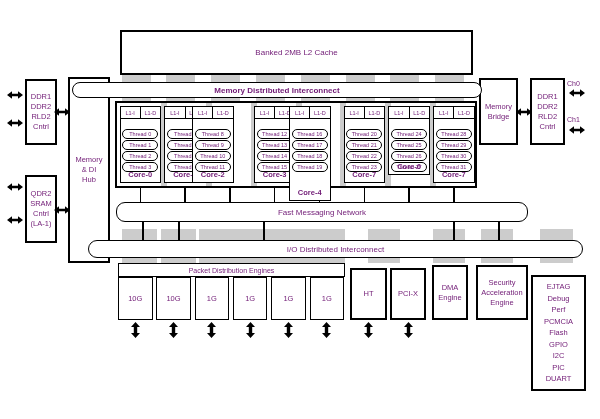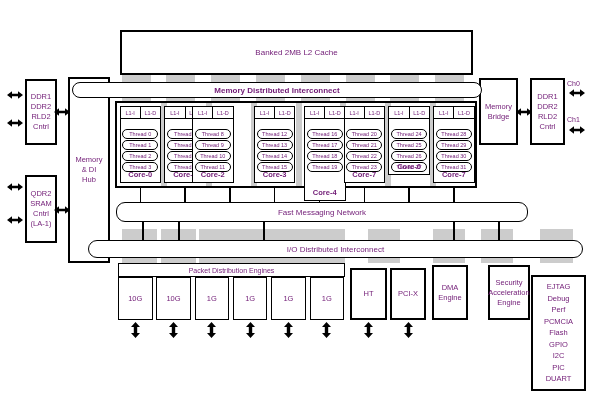--- a/index.html
+++ b/index.html
@@ -119,21 +119,21 @@
           </div>
           <div style="margin-top: 10px;">
             <div class="thread" style="">Thread 12</div>
             <div class="thread" style="">Thread 13</div>
             <div class="thread" style="">Thread 14</div>
             <div class="thread" style="">Thread 15</div>
           </div>
           <div class="corename" style="">Core-3</div>
         </div>
         <div class="gapstrip" style="left: 178.5px; width: 6px;"></div>
-        <div class="core-box" style="left: 187px; top: 3px; width: 41.5px; height: 95px;">
+        <div class="core-box" style="left: 172px; top: 3px; width: 41.5px; height: 95px;">
           <div class="l1row" style="">
             <div class="l1cell" style="">L1-I</div>
             <div class="l1cell" style="">L1-D</div>
           </div>
           <div style="margin-top: 10px;">
             <div class="thread" style="">Thread 16</div>
             <div class="thread" style="">Thread 17</div>
             <div class="thread" style="">Thread 18</div>
             <div class="thread" style="">Thread 19</div>
           </div>
@@ -237,21 +237,21 @@
 
   <div class="box center lbl75 z3" style="left:390px;top:268px;width:36px;height:52px;">
     <span>PCI-X</span>
   </div>
 
   <div class="box col lbl75 z3" style="left:432px;top:265px;width:36px;height:55px;">
       <div>DMA</div>
       <div>Engine</div>
     </div>
 
-  <div class="box col lbl75 z3" style="left:488px;top:265px;width:42px;height:55px;">
+  <div class="box col lbl75 z3" style="left:476px;top:265px;width:52px;height:55px;">
       <div>Security</div>
       <div>Acceleration</div>
       <div>Engine</div>
     </div>
 
   <div class="box col z3" style="left:531px;top:267px;width:55px;height:116px;font-size:7.5px;line-height:11.5px;margin-top:8px;">
       <div>EJTAG</div>
       <div>Debug</div>
       <div>Perf</div>
       <div>PCMCIA</div>

